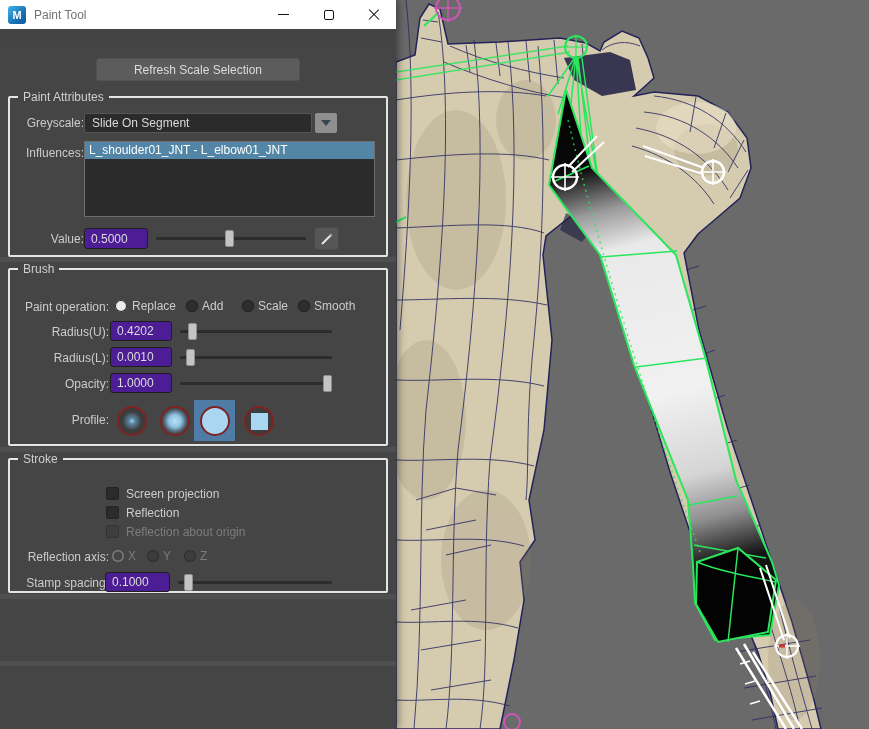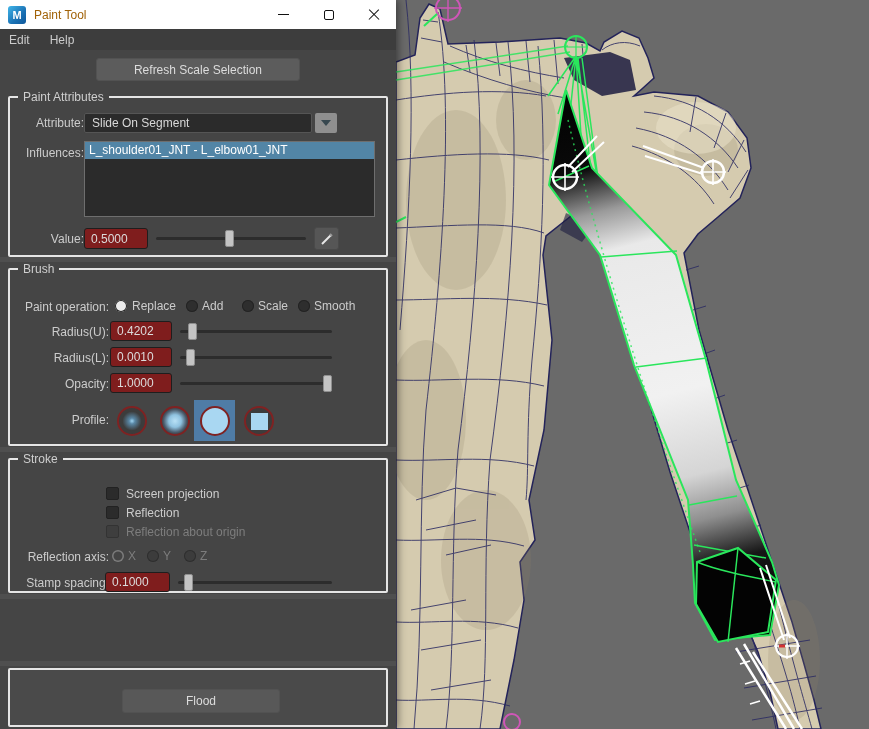--- a/index.html
+++ b/index.html
@@ -12,21 +12,21 @@
   .viewport svg { display:block; }
 
   
   .tool-window { position:absolute; left:0; top:0; width:396px; height:729px;
                  background:#444444; box-shadow:2px 0 8px rgba(0,0,0,.45); }
   .titlebar { position:absolute; left:0; top:0; width:100%; height:29px; background:#ffffff;
               display:flex; align-items:center; }
   .app-icon { width:18px; height:18px; margin-left:8px; border-radius:3px;
               background:linear-gradient(135deg,#41b6ea 0%,#1a71b4 60%,#10589b 100%);
               color:#fff; font-size:11px; font-weight:bold; text-align:center; line-height:18px; }
-  .title-text { margin-left:8px; font-size:12px; color:#a16207; }
+  .title-text { margin-left:8px; font-size:12px; color:#737373; }
   .win-controls { margin-left:auto; display:flex; height:100%; }
   .win-btn { width:45px; height:100%; display:flex; align-items:center; justify-content:center; cursor:pointer; }
   .glyph-min { width:11px; height:1px; background:#111; }
   .glyph-max { width:10px; height:10px; border:1px solid #111; border-radius:2px; }
   .glyph-close { width:12px; height:12px; position:relative; }
   .glyph-close::before,.glyph-close::after { content:""; position:absolute; left:-1px; top:5px;
       width:14px; height:1.4px; background:#111; }
   .glyph-close::before { transform:rotate(45deg); } .glyph-close::after { transform:rotate(-45deg); }
 
   .menubar { position:absolute; left:0; top:29px; width:100%; height:21px; background:#3d3d3d;
@@ -40,21 +40,21 @@
   .refresh-btn { position:absolute; left:96px; top:8px; width:204px; height:23px; }
 
   .sep { position:absolute; left:0; width:396px; height:5px; background:#4f4f4f; }
 
   .group { position:absolute; left:8px; width:380px; border:2px solid #e5e5e5; border-radius:2px; }
   .group-title { position:absolute; top:-8px; left:8px; background:#454545; padding:0 5px;
                  font-size:12px; color:#cfcfcf; }
 
   .lbl { position:absolute; font-size:12px; color:#cccccc; text-align:right; }
 
-  .field { position:absolute; background:#7f1d1d; border:1px solid #1e1e1e; border-radius:3px;
+  .field { position:absolute; background:#4c1d95; border:1px solid #1e1e1e; border-radius:3px;
            color:#dcdcdc; font-size:12px; font-family:inherit; padding:0 6px; }
 
   .combo-field { position:absolute; background:#2b2b2b; border:1px solid #555; border-radius:2px;
                  color:#d8d8d8; font-size:12px; line-height:18px; padding:0 7px; cursor:pointer; }
   .combo-arrow { position:absolute; background:#8f8f8f; border-radius:2px; cursor:pointer;
                  display:flex; align-items:center; justify-content:center; }
   .combo-arrow::after { content:""; width:0; height:0; border-left:5px solid transparent;
                  border-right:5px solid transparent; border-top:6px solid #37474f; }
 
   .listbox { position:absolute; background:#2b2b2b; border:1px solid #6e6e6e; overflow:hidden; }
@@ -219,32 +219,28 @@
           </div>
         <div class="win-btn">
             <div class="glyph-max"></div>
           </div>
         <div class="win-btn">
             <div class="glyph-close"></div>
           </div>
       </div>
     </div>
 
-    <div class="menubar">
-      <div class="menu-item">Edit</div>
-      <div class="menu-item">Help</div>
-    </div>
 
     <div class="content">
 
       <button class="btn refresh-btn">Refresh Scale Selection</button>
 
       <div class="group" style="top:46px; height:161px;">
         <div class="group-title">Paint Attributes</div>
-        <div class="lbl" style="left:10px; top:18px; width:64px;">Attribute:</div>
+        <div class="lbl" style="left:10px; top:18px; width:64px;">Greyscale:</div>
         <div class="combo-field" style="left:74px; top:15px; width:228px; height:20px;">Slide On Segment</div>
         <div class="combo-arrow" style="left:305px; top:15px; width:22px; height:20px;"></div>
 
         <div class="lbl" style="left:10px; top:48px; width:64px;">Influences:</div>
         <div class="listbox" style="left:74px; top:43px; width:291px; height:76px;">
           <div class="list-item-sel">L_shoulder01_JNT - L_elbow01_JNT</div>
         </div>
 
         <div class="lbl" style="left:10px; top:134px; width:64px;">Value:</div>
         <input class="field" style="left: 74px; top: 130px; width: 64px; height: 21px;" value="0.5000">
@@ -339,19 +335,16 @@
           <div class="track"></div>
             <div class="handle" style="left:4%;"></div>
         </div>
       </div>
 
       <div class="sep" style="top:544px;"></div>
 
 
       <div class="sep" style="top:611px;"></div>
 
-      <div class="group" style="top:618px; height:59px; background:#4a4a4a;">
-        <button class="btn flood-btn">Flood</button>
-      </div>
 
     </div>
   </div>
 </div>
 
 </body></html>

